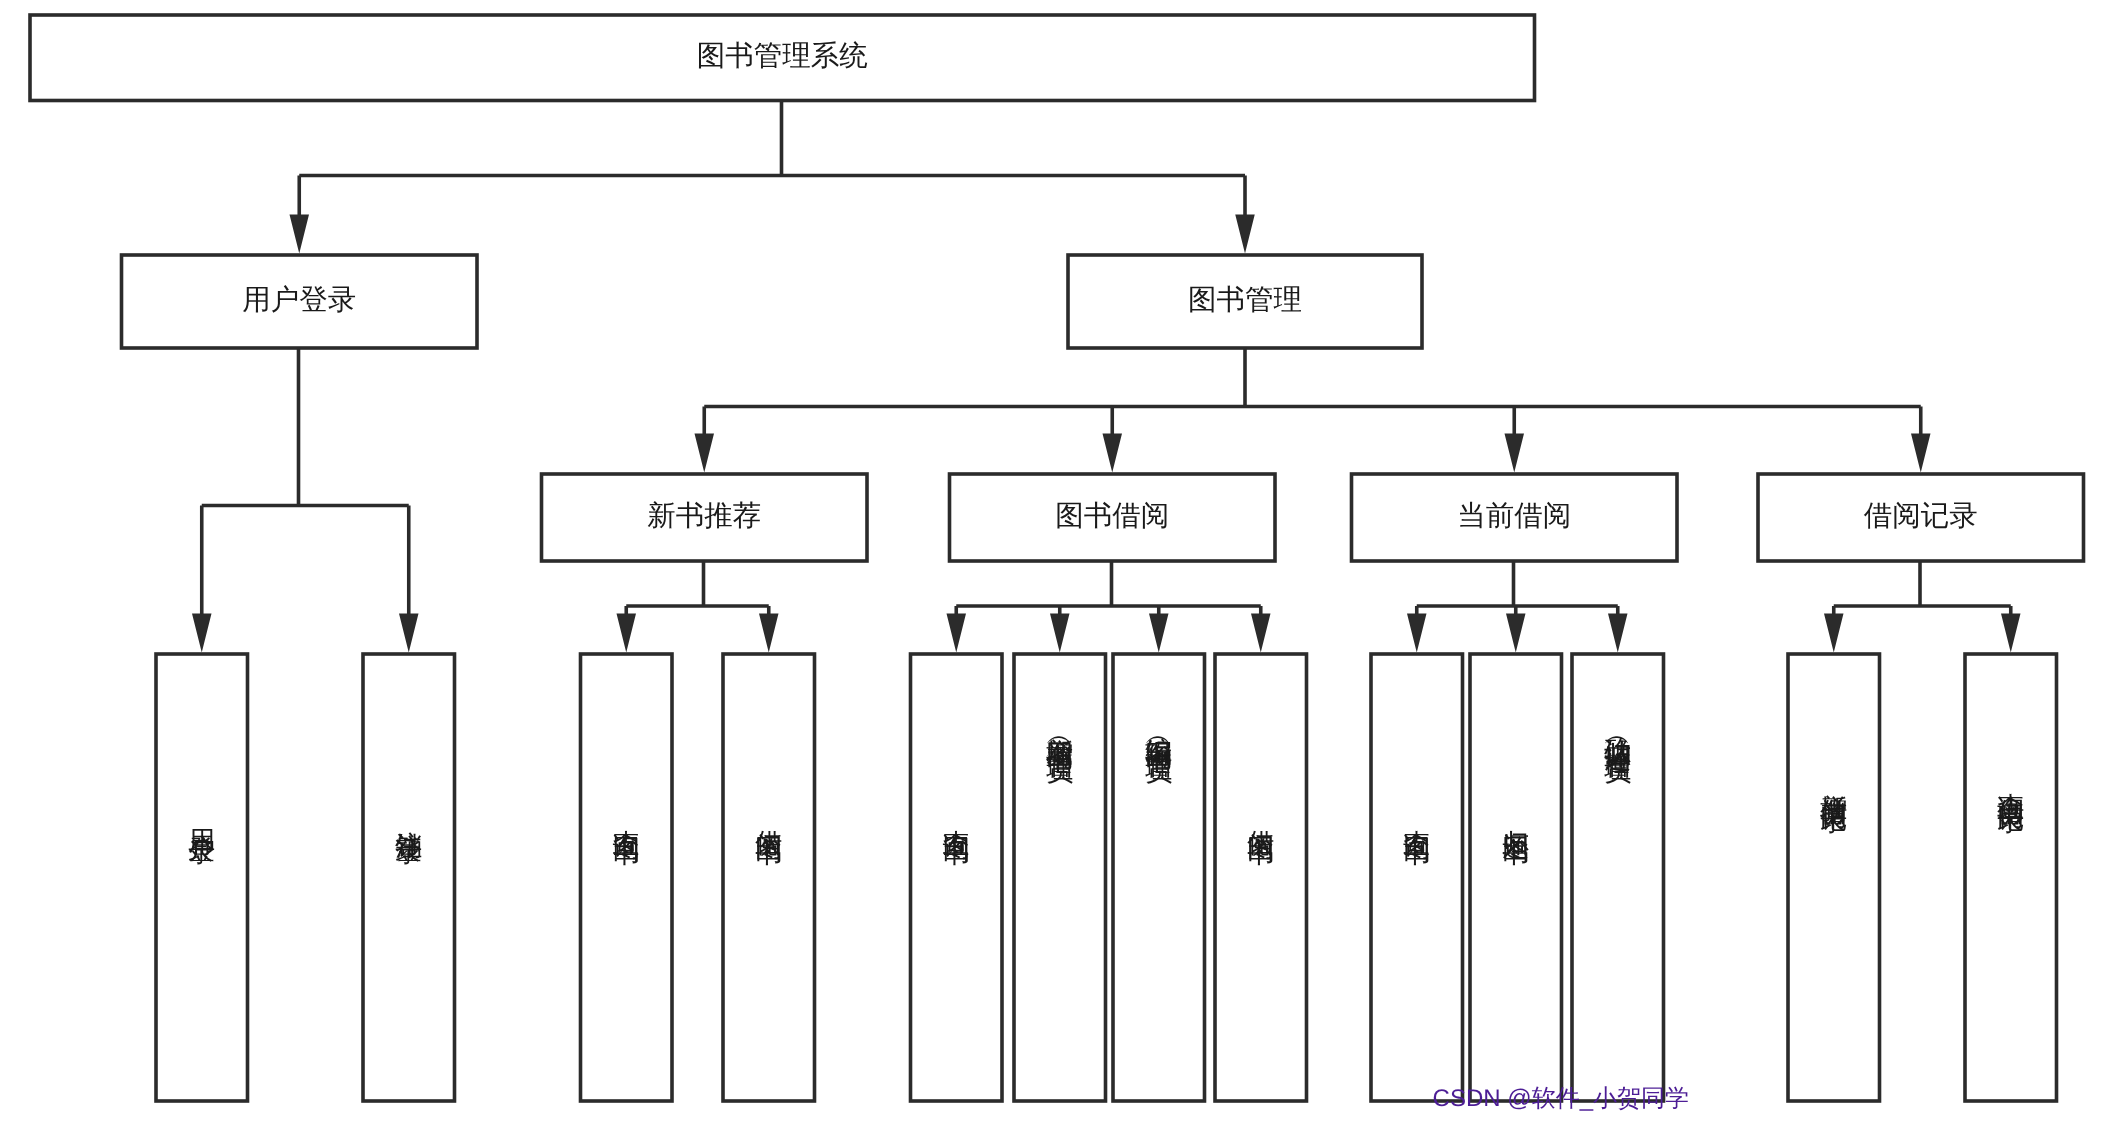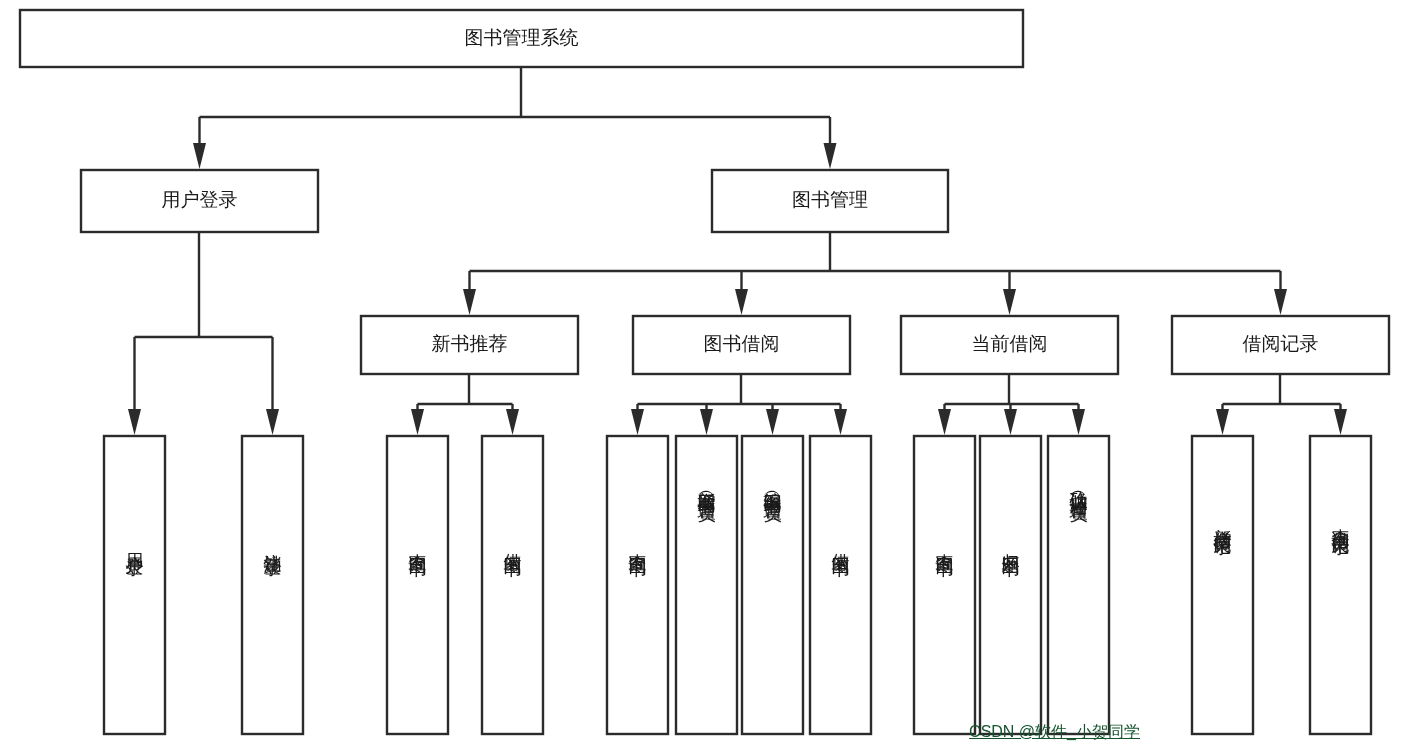--- a/index.html
+++ b/index.html
@@ -52,28 +52,27 @@
   }
   .node-label.vertical-label {
     font-size: 18px;
     writing-mode: vertical-rl;
     text-orientation: upright;
     letter-spacing: 2px;
     dominant-baseline: central;
   }
   .watermark-text {
     position: absolute;
-    right: 0;
+    right: 14px;
     bottom: 4px;
     font-family: "Liberation Sans", "DejaVu Sans", sans-serif;
     font-size: 16px;
-    color: #14532d;
+    color: #4c1d95;
     white-space: nowrap;
     user-select: none;
-    text-decoration: underline;
   }
 </style>
 </head>
 <body>
 
 <div id="diagram-root">
   <svg class="diagram-canvas" viewBox="0 0 1405 747" preserveAspectRatio="none" xmlns="http://www.w3.org/2000/svg">
     <g id="connector-layer">
         <g>
           <path class="connector" d="M 521 67 L 521 117"></path>

